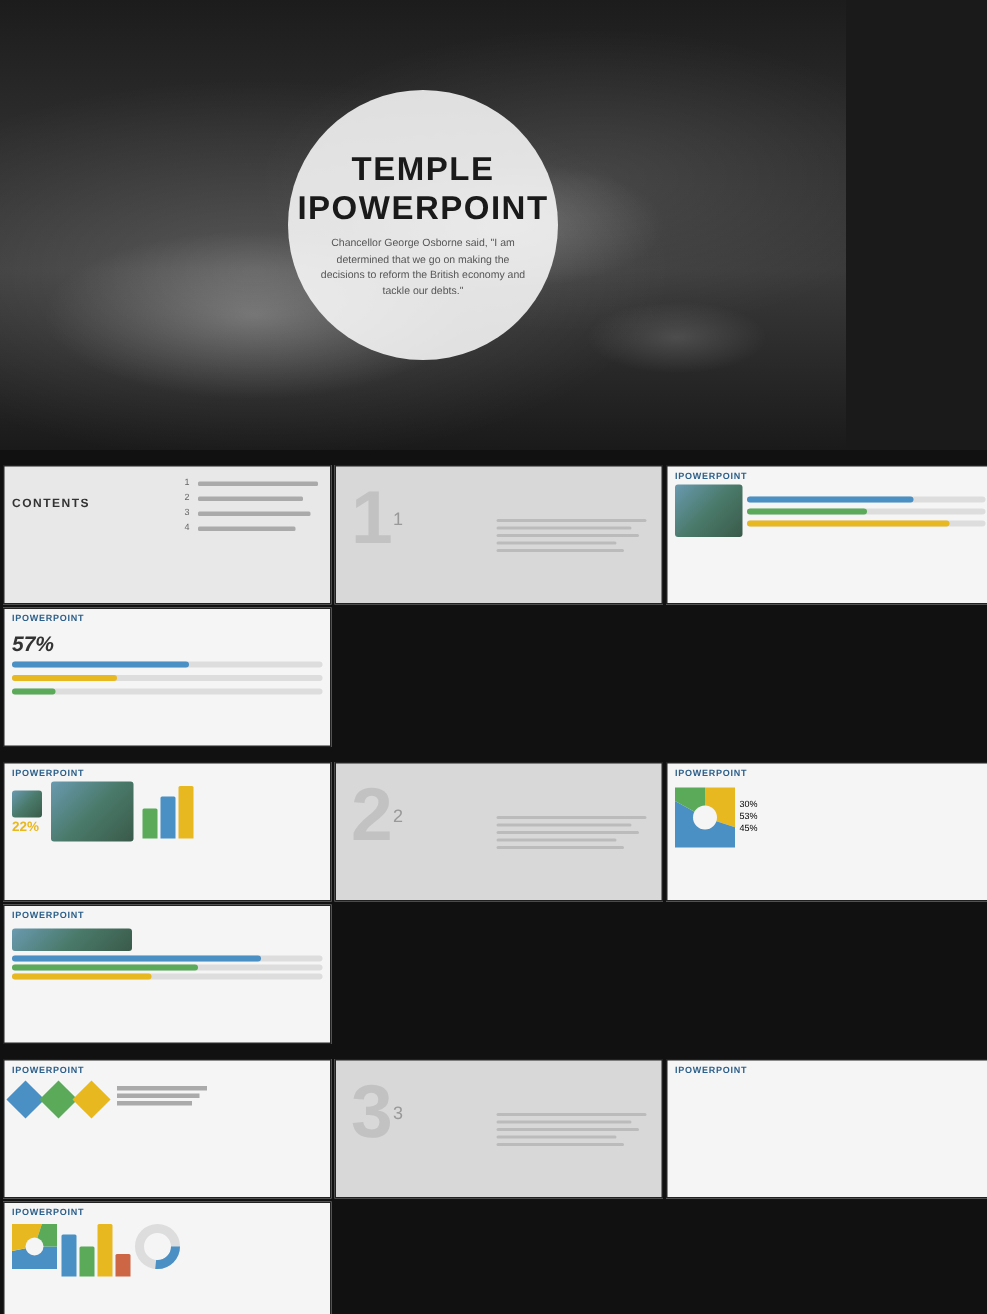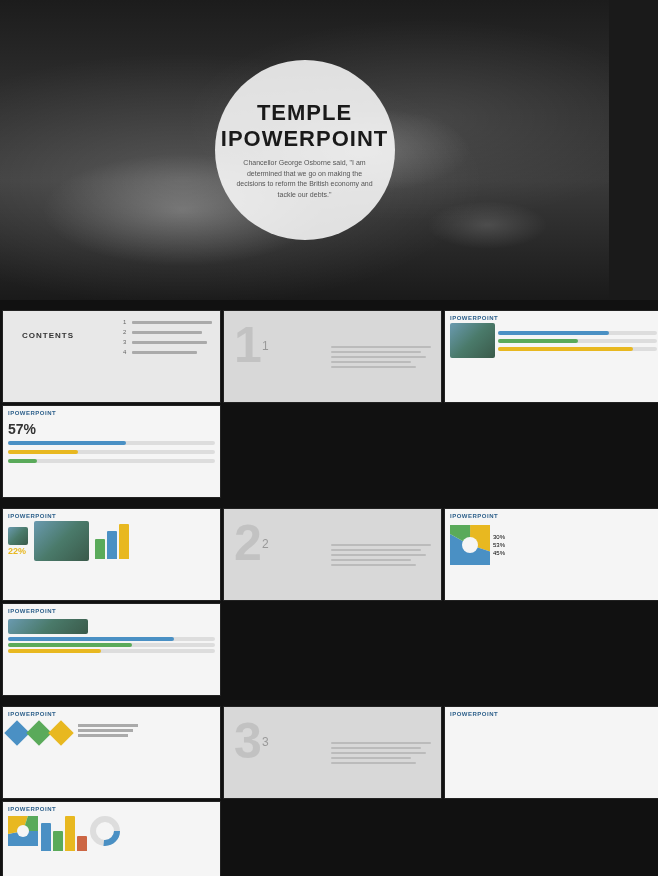--- a/index.html
+++ b/index.html
@@ -6,21 +6,21 @@
     body {
       width: 658px;
       height: 876px;
       font-family: Arial, sans-serif;
       background: #1a1a1a;
       overflow: hidden;
     }
 
     
     .hero {
-      width: 609px;
+      width: 564px;
       height: 300px;
       background: linear-gradient(135deg, #2c2c2c 0%, #1a1a1a 40%, #3a3a3a 70%, #2a2a2a 100%);
       position: relative;
       overflow: hidden;
       display: flex;
       align-items: center;
       justify-content: center;
     }
     .hero-bg {
       position: absolute;
@@ -95,21 +95,21 @@
 
     
     .contents-slide {
       background: #e8e8e8;
     }
     .contents-title {
       font-size: 8px;
       font-weight: bold;
       color: #333;
       position: absolute;
-      left: 19px;
+      left: 5px;
       top: 20px;
       letter-spacing: 1px;
     }
     .contents-lines {
       position: absolute;
       right: 8px;
       top: 8px;
       display: flex;
       flex-direction: column;
       gap: 4px;
@@ -300,21 +300,21 @@
             <div class="progress-bar-track">
               <div class="progress-bar-fill" style="width:85%;background:#e8b820;"></div>
             </div>
           </div>
         </div>
       </div>
     </div>
 
     <div class="slide-cell data-slide">
       <div class="slide-label">IPOWERPOINT</div>
-      <div style="display:flex;flex-direction:column;gap:3px;margin-top:3px;">
+      <div style="display:flex;flex-direction:column;gap:3px;margin-top:3px;font-style:italic;">
         <div style="display:flex;align-items:center;gap:4px;">
           <span style="font-size:14px;font-weight:bold;color:#333;">57%</span>
         </div>
         <div class="progress-bar-container">
           <div class="progress-bar-track">
             <div class="progress-bar-fill" style="width:57%;background:#4a90c4;"></div>
           </div>
         </div>
         <div class="progress-bar-container">
           <div class="progress-bar-track">

